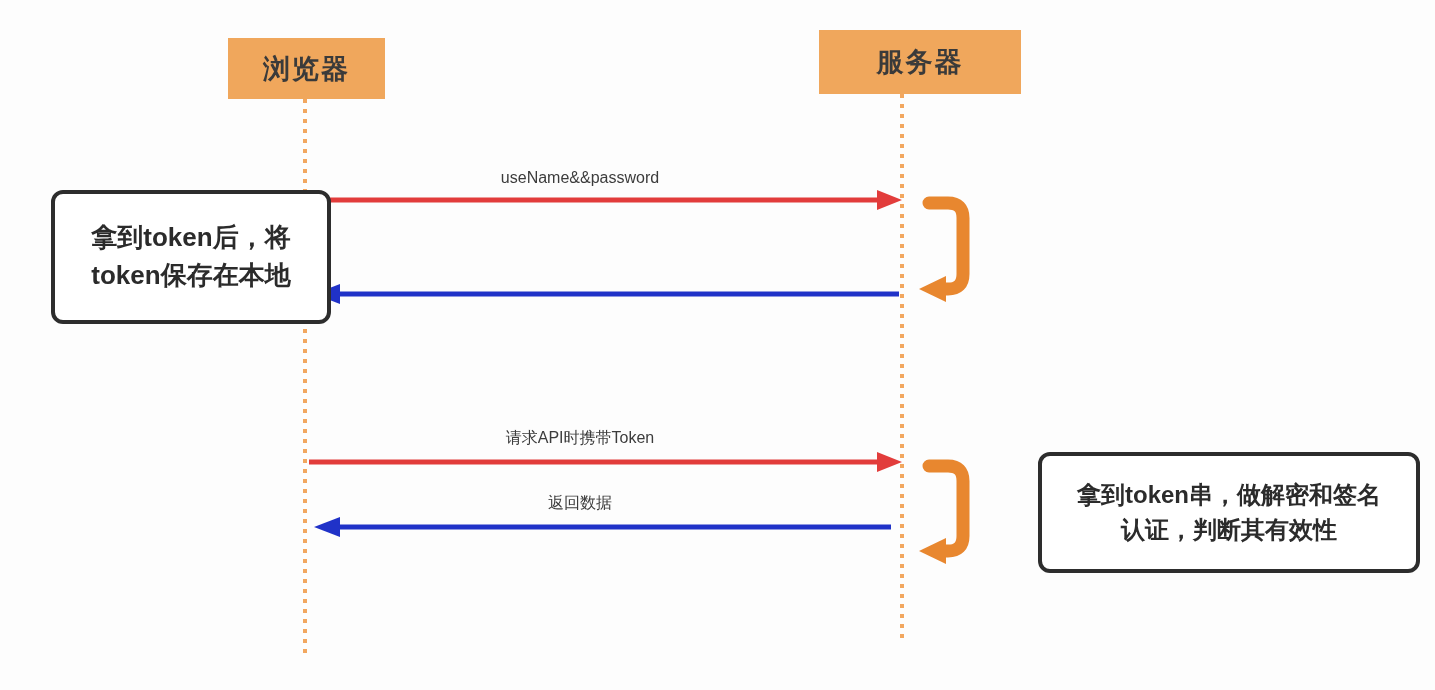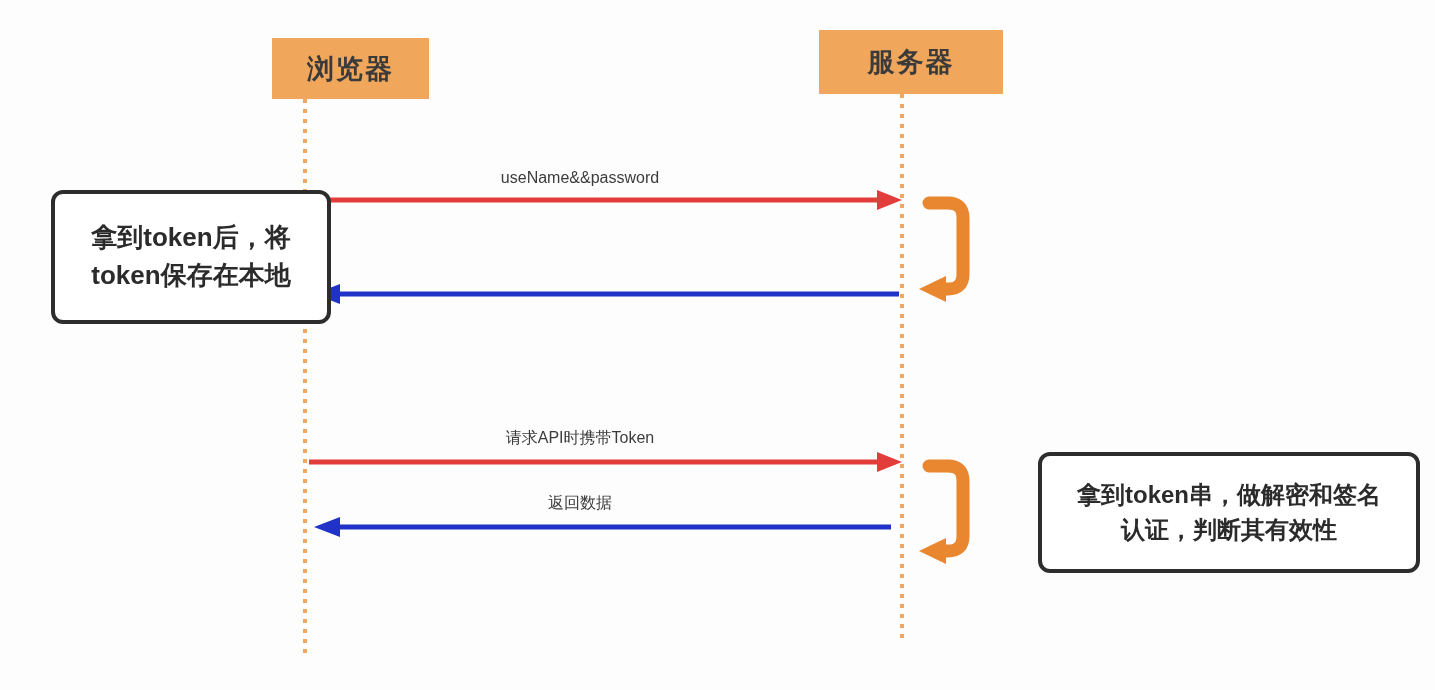--- a/index.html
+++ b/index.html
@@ -25,22 +25,22 @@
     position: absolute;
     background: #f0a75c;
     color: #3a3a3a;
     font-size: 27px;
     font-weight: 700;
     display: flex;
     align-items: center;
     justify-content: center;
     letter-spacing: 2px;
   }
-  .actor-browser { left: 228px; top: 38px; width: 157px; height: 61px; margin-left: 44px; }
-  .actor-server  { left: 819px; top: 30px; width: 184px; height: 64px; }
+  .actor-browser { left: 228px; top: 38px; width: 157px; height: 61px; }
+  .actor-server  { left: 819px; top: 30px; width: 202px; height: 64px; }
   .lifeline {
     position: absolute;
     width: 4px;
     background-image: repeating-linear-gradient(
       to bottom,
       #f2a75f 0px, #f2a75f 4px,
       transparent 4px, transparent 10px
     );
   }
   .lifeline-browser { left: 303px; top: 99px;  height: 556px; }

